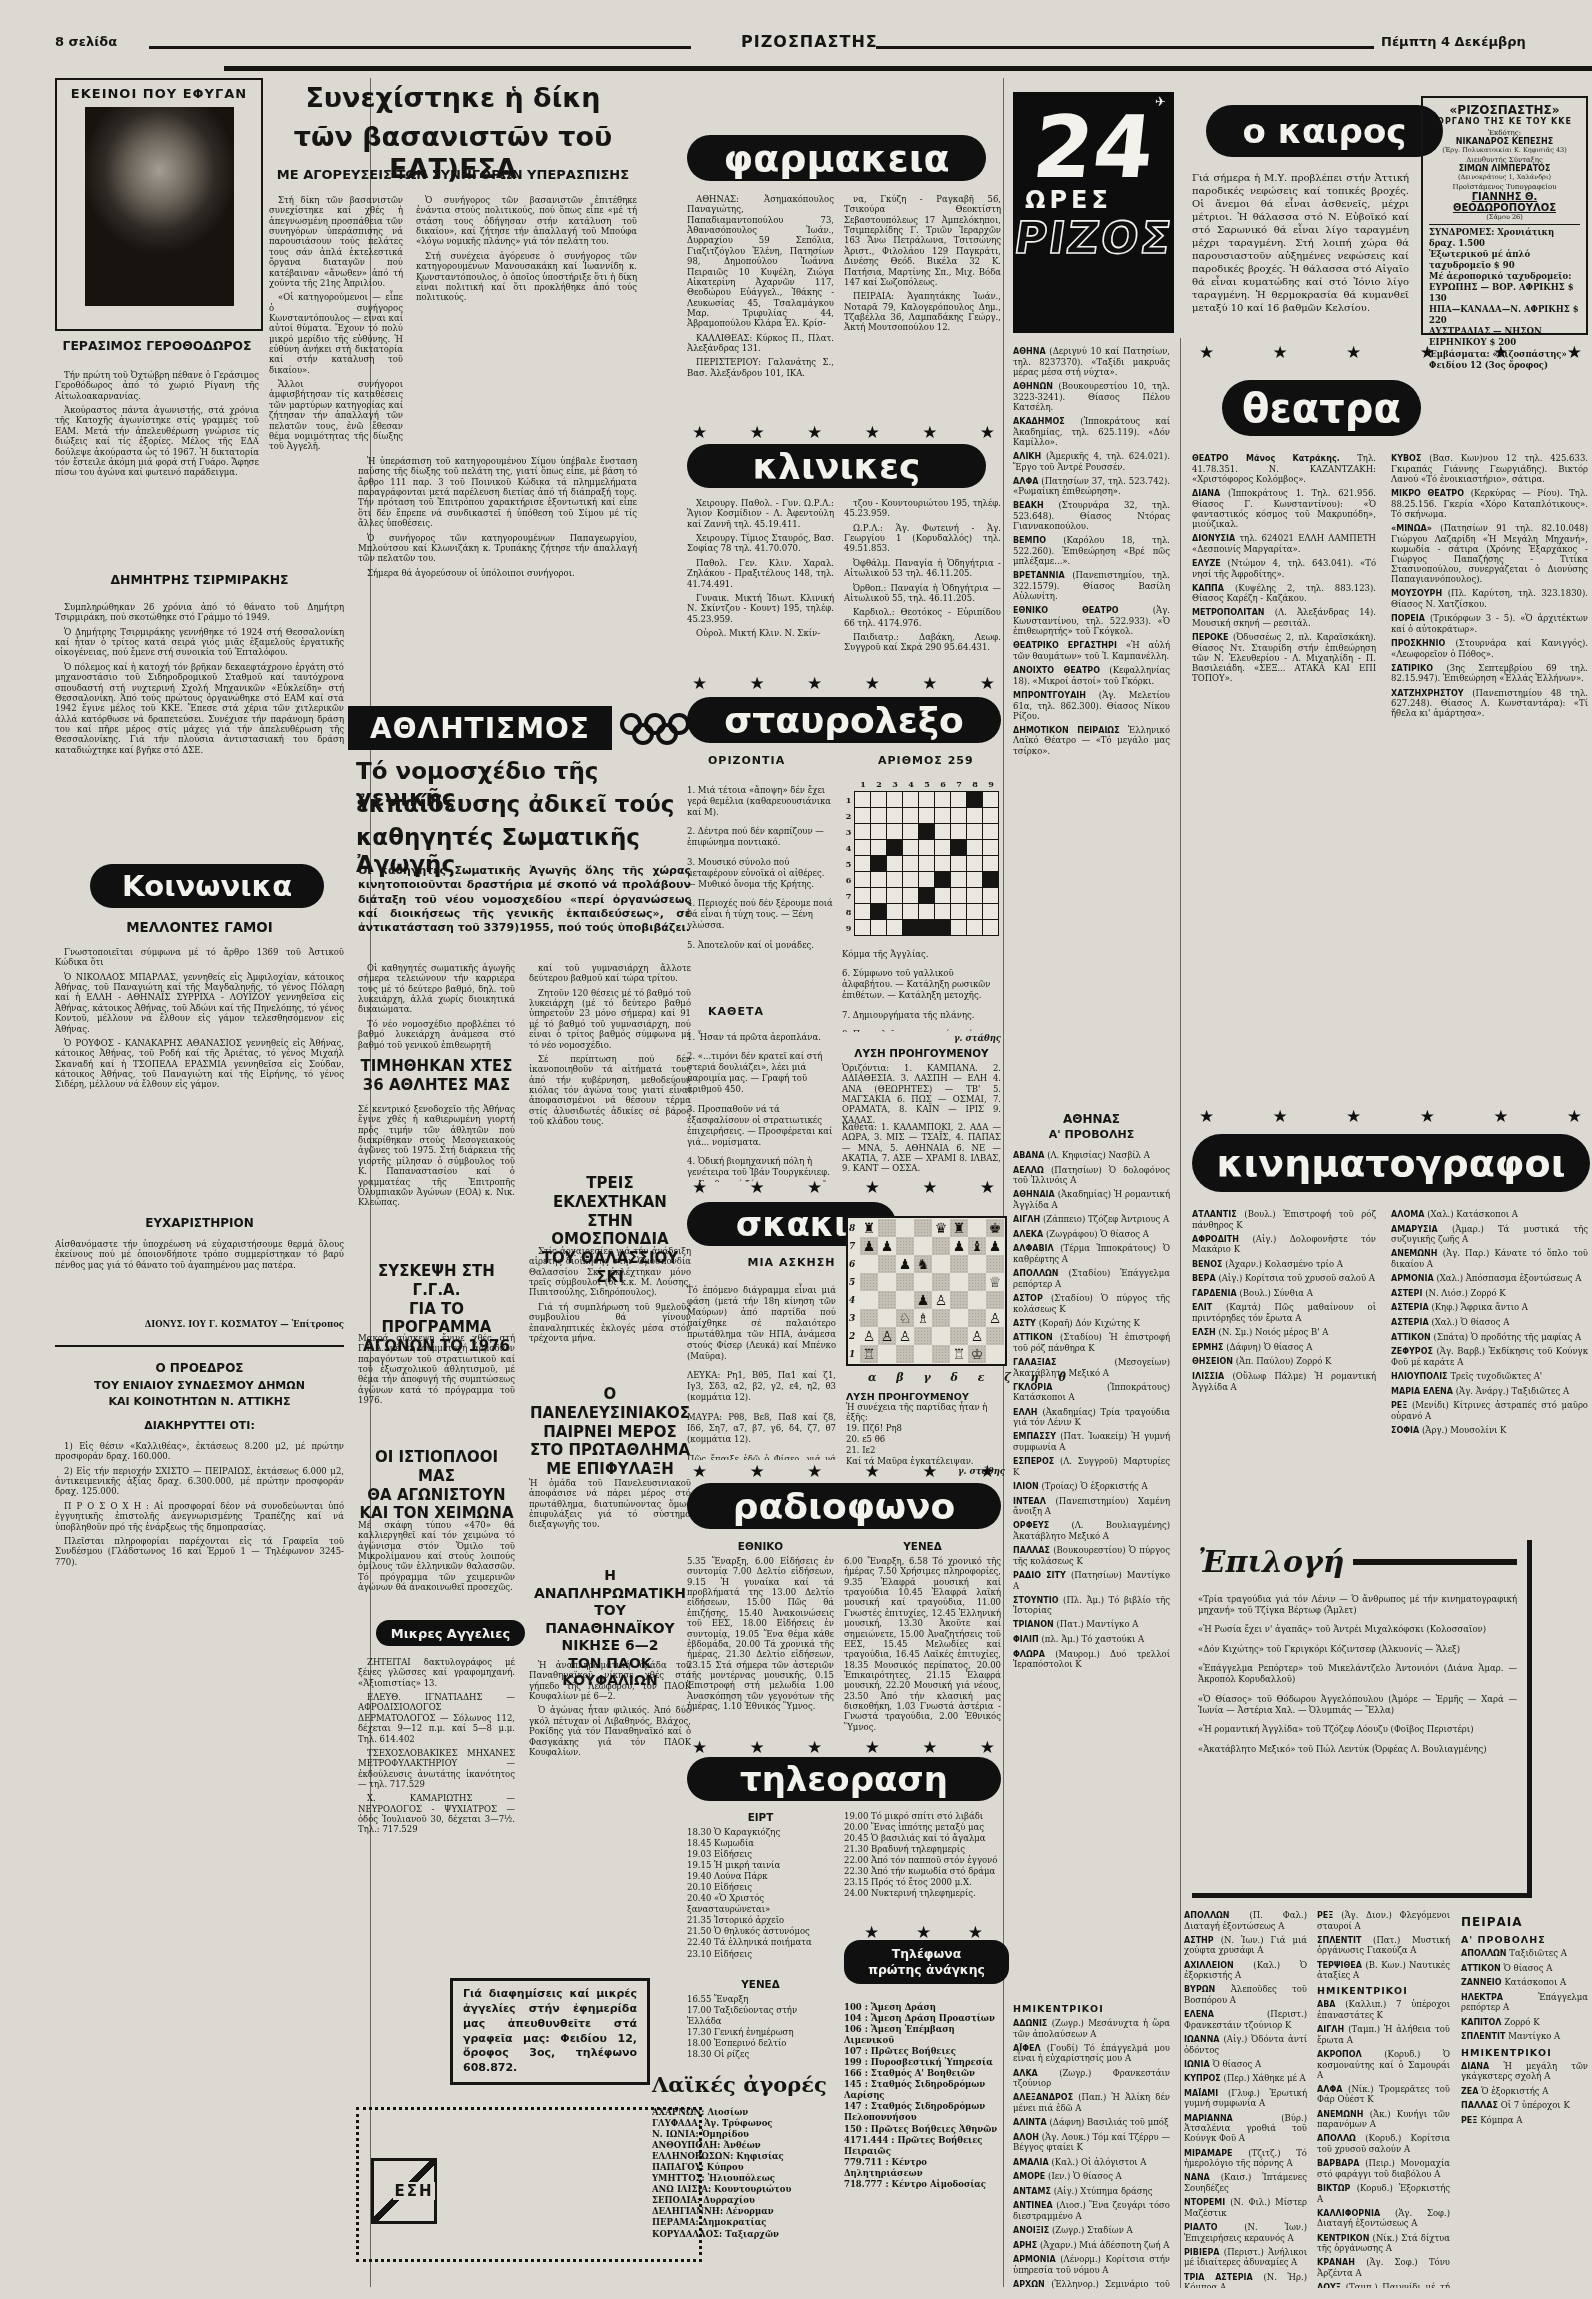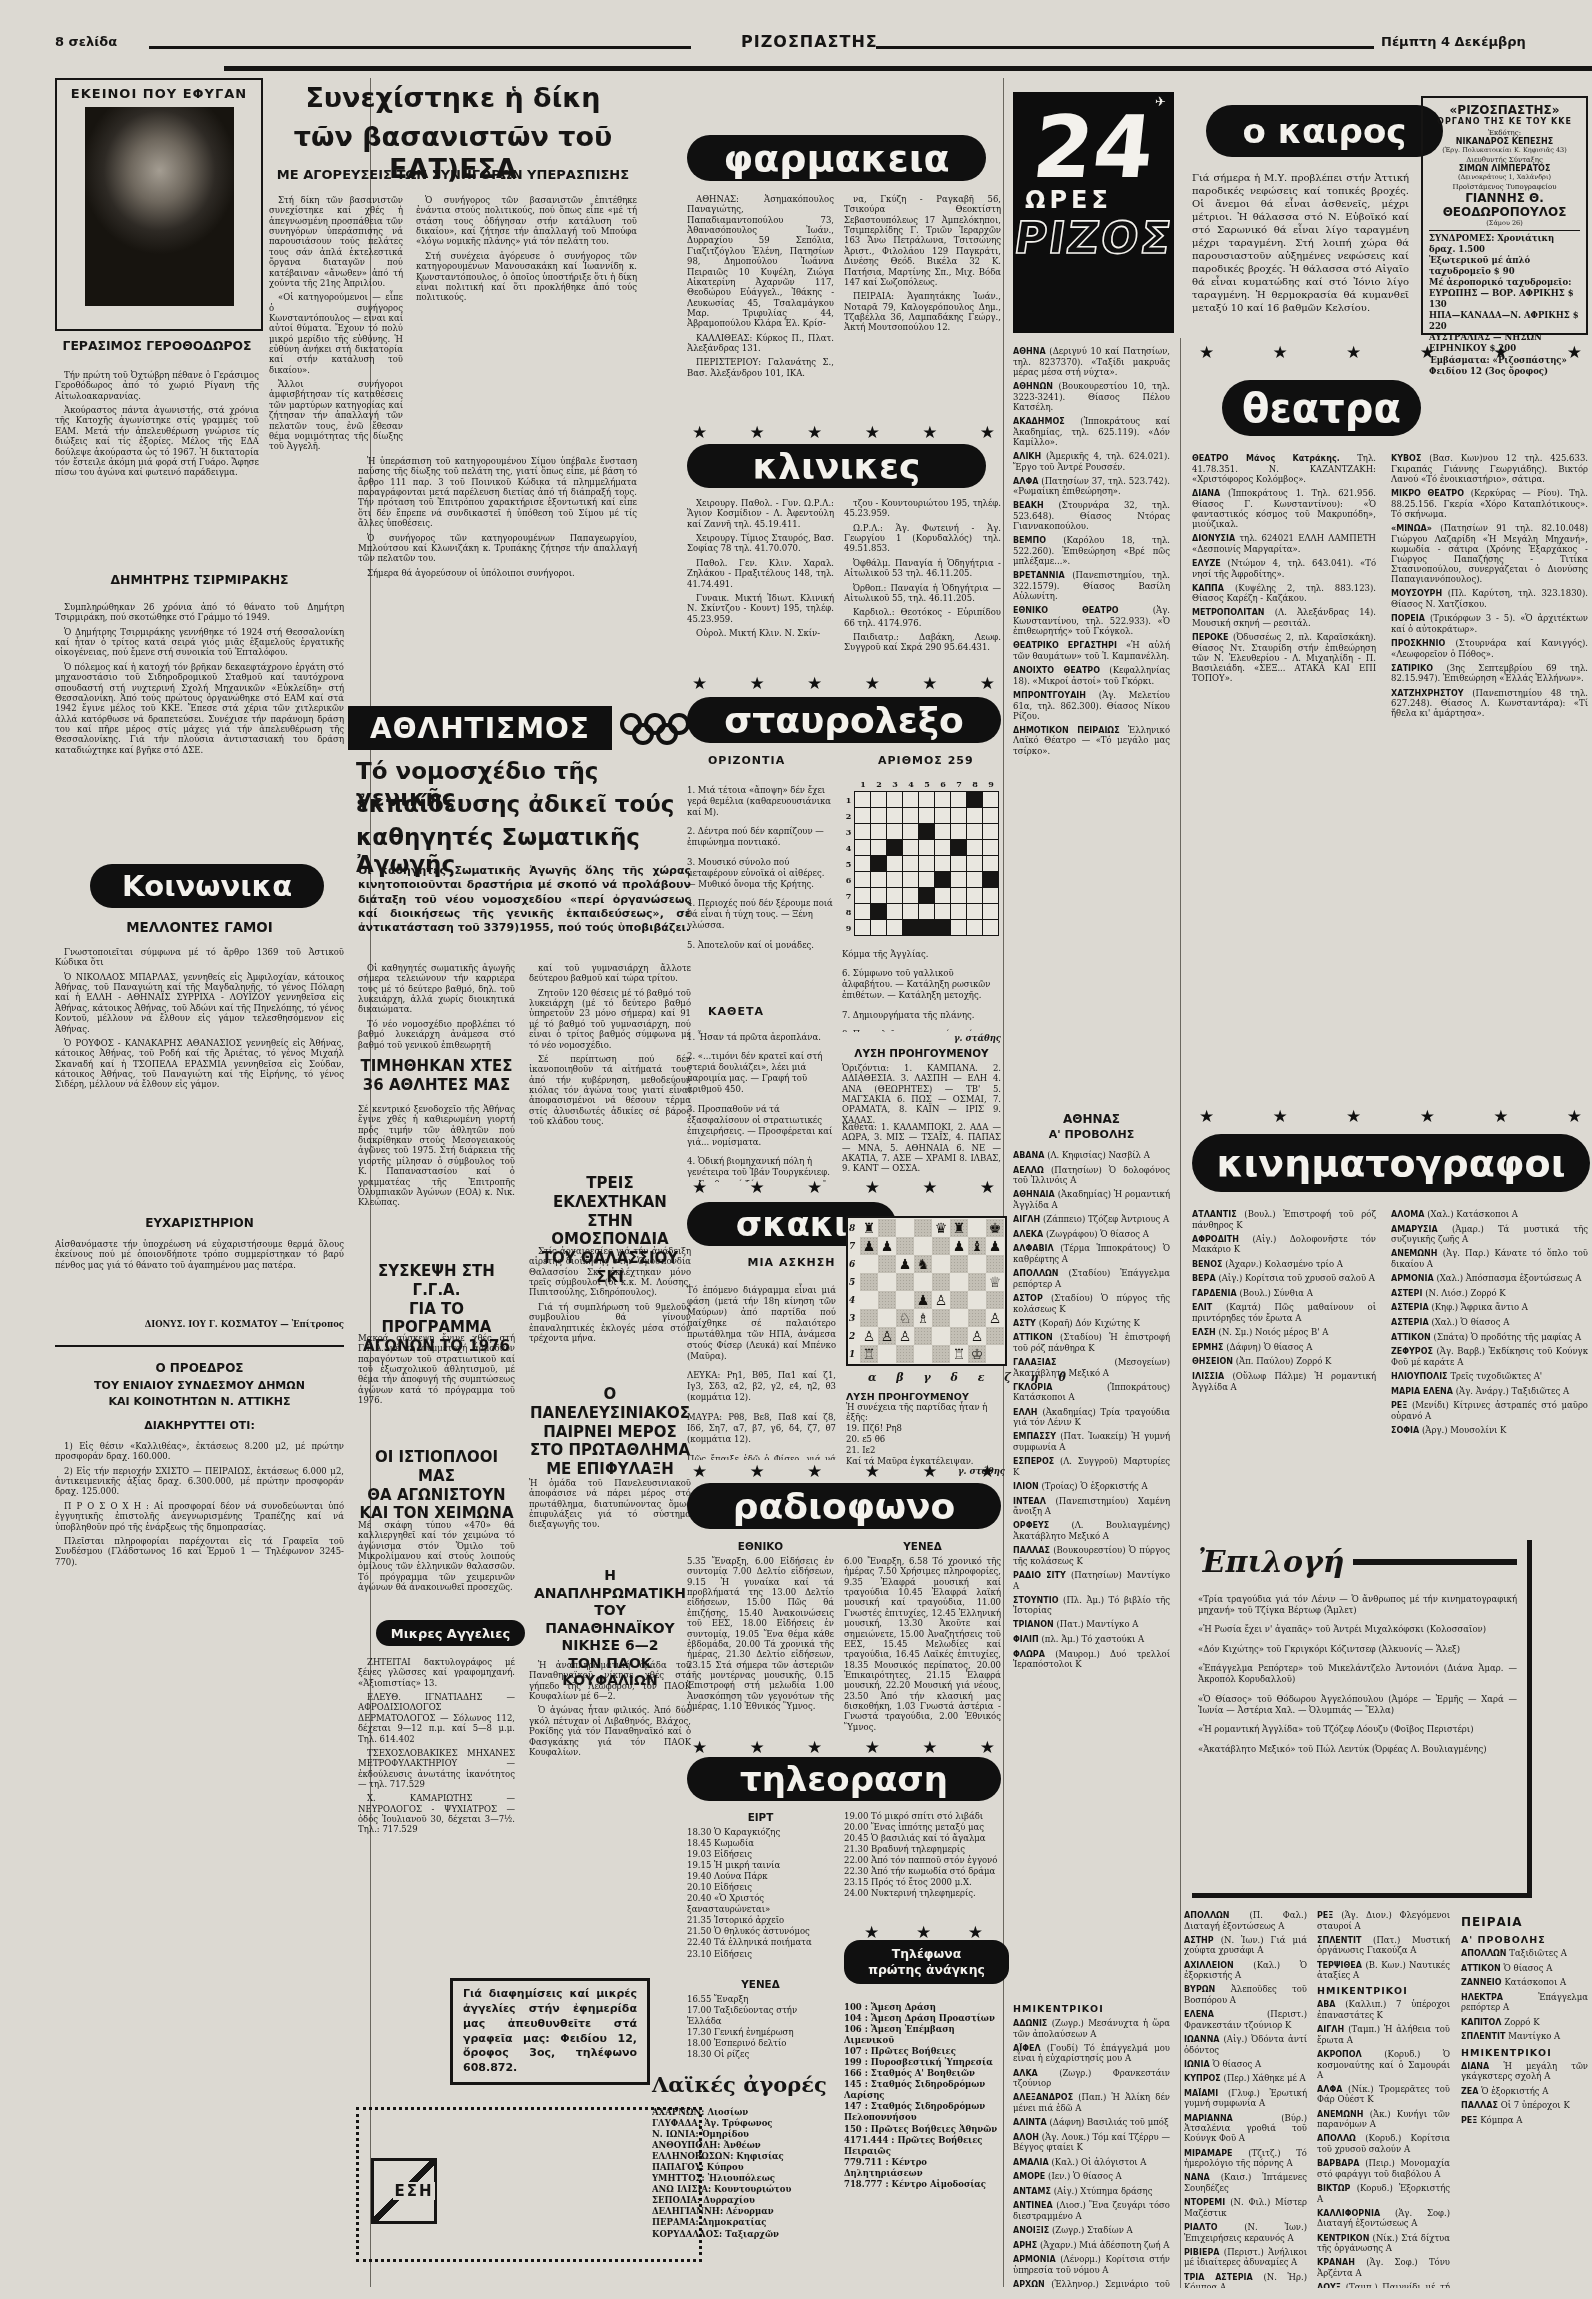--- a/index.html
+++ b/index.html
@@ -663,21 +663,21 @@
 <div class="abs boxed" style="left:1421px;top:96px;width:167px;height:239px;padding:5px 6px;box-sizing:border-box;">
   <div class="sans b ctr" style="font-size:12px;">«ΡΙΖΟΣΠΑΣΤΗΣ»</div>
   <div class="sans b ctr" style="font-size:8px;letter-spacing:1px;">ΟΡΓΑΝΟ ΤΗΣ ΚΕ ΤΟΥ ΚΚΕ</div>
   <div class="ctr" style="font-size:7px;margin-top:3px;">Ἐκδότης:</div>
   <div class="sans b ctr" style="font-size:8px;">ΝΙΚΑΝΔΡΟΣ ΚΕΠΕΣΗΣ</div>
   <div class="ctr" style="font-size:6.5px;">(Ἐργ. Πολυκατοικίαι Κ. Κηφισιᾶς 43)</div>
   <div class="ctr" style="font-size:7px;margin-top:2px;">Διευθυντής Σύνταξης</div>
   <div class="sans b ctr" style="font-size:8px;">ΣΙΜΩΝ ΛΙΜΠΕΡΑΤΟΣ</div>
   <div class="ctr" style="font-size:6.5px;">(Δεινοκράτους 1, Χαλάνδρι)</div>
   <div class="ctr" style="font-size:7px;margin-top:2px;">Προϊστάμενος Τυπογραφείου</div>
-  <div class="sans b ctr" style="font-size:12px;">ΓΙΑΝΝΗΣ Θ. ΘΕΟΔΩΡΟΠΟΥΛΟΣ</div>
+  <div class="sans b ctr" style="font-size:10px;text-decoration:underline;">ΓΙΑΝΝΗΣ Θ. ΘΕΟΔΩΡΟΠΟΥΛΟΣ</div>
   <div class="ctr" style="font-size:6.5px;">(Σάμου 26)</div>
   <div style="border-top:1px solid #161514;margin-top:3px;padding-top:2px;">
       <div class="listline b">ΣΥΝΔΡΟΜΕΣ: Χρονιάτικη δραχ. 1.500</div>
       <div class="listline b">Ἐξωτερικοῦ μέ ἁπλό ταχυδρομεῖο $ 90</div>
       <div class="listline b">Μέ ἀεροπορικό ταχυδρομεῖο:</div>
       <div class="listline b">ΕΥΡΩΠΗΣ — ΒΟΡ. ΑΦΡΙΚΗΣ $ 130</div>
       <div class="listline b">ΗΠΑ—ΚΑΝΑΔΑ—Ν. ΑΦΡΙΚΗΣ $ 220</div>
       <div class="listline b">ΑΥΣΤΡΑΛΙΑΣ — ΝΗΣΩΝ ΕΙΡΗΝΙΚΟΥ $ 200</div>
       <div class="listline b">Ἐμβάσματα: «Ριζοσπάστης» Φειδίου 12 (3ος ὄροφος)</div>
     </div>

